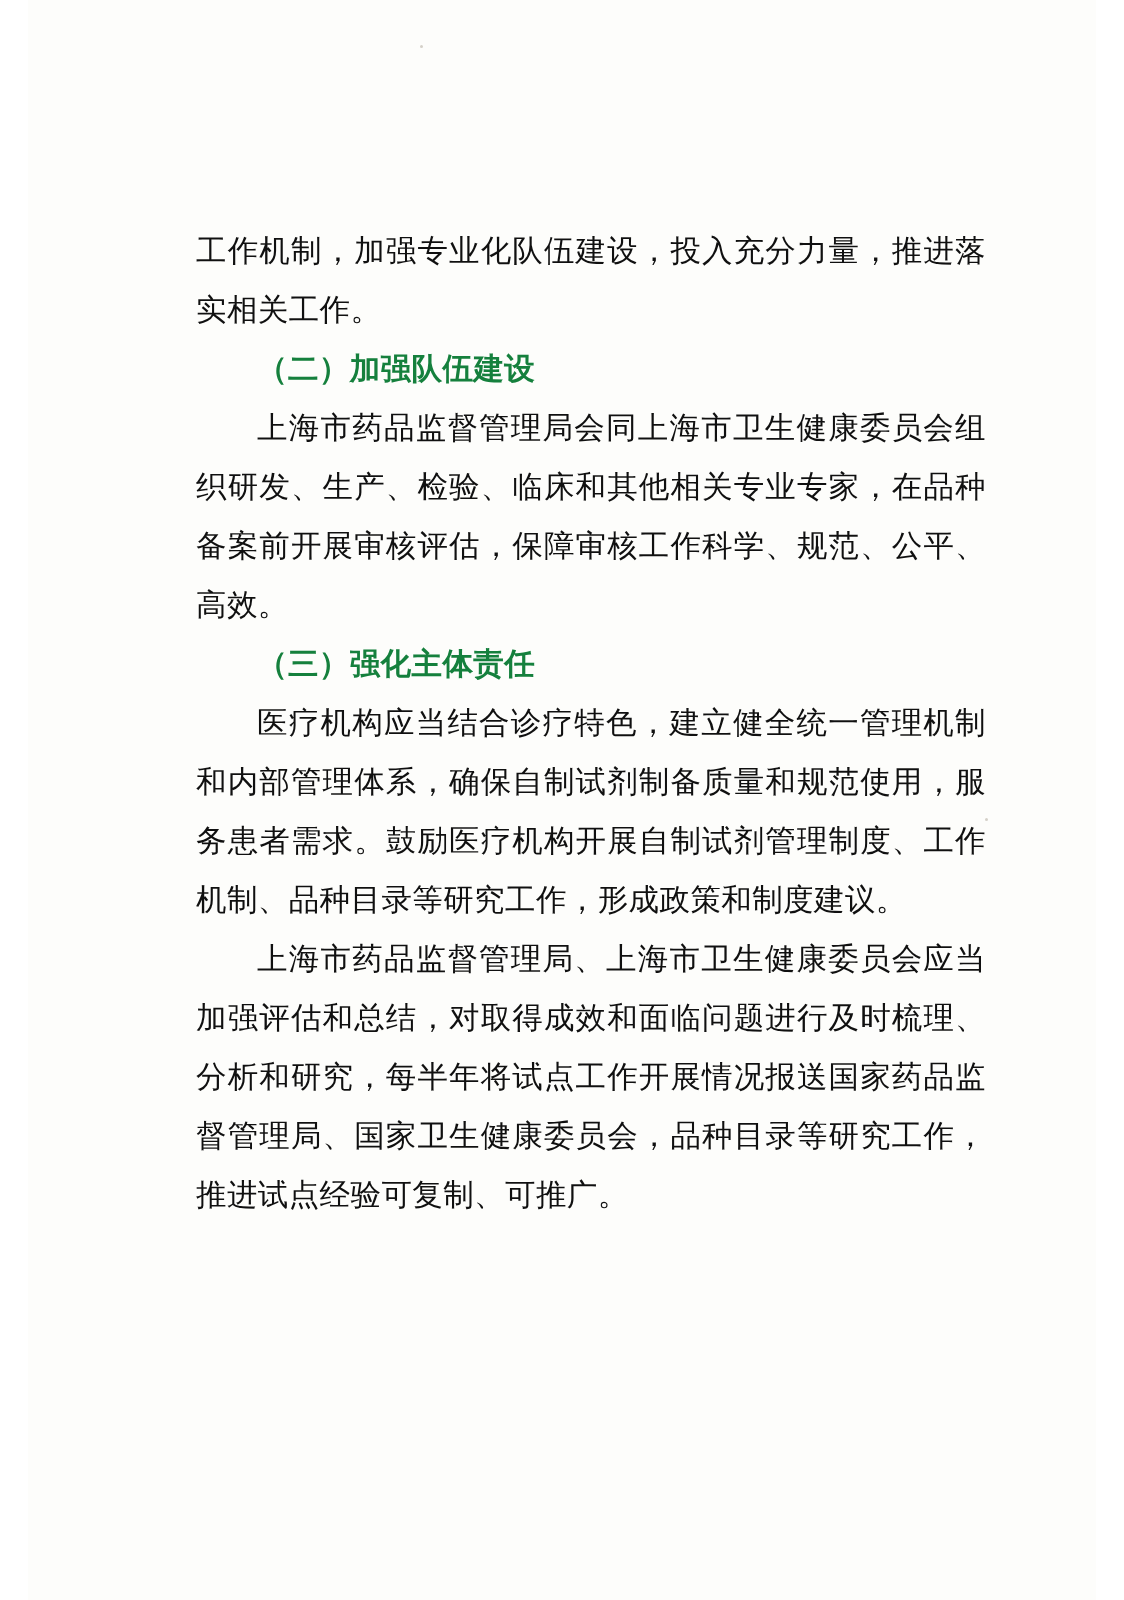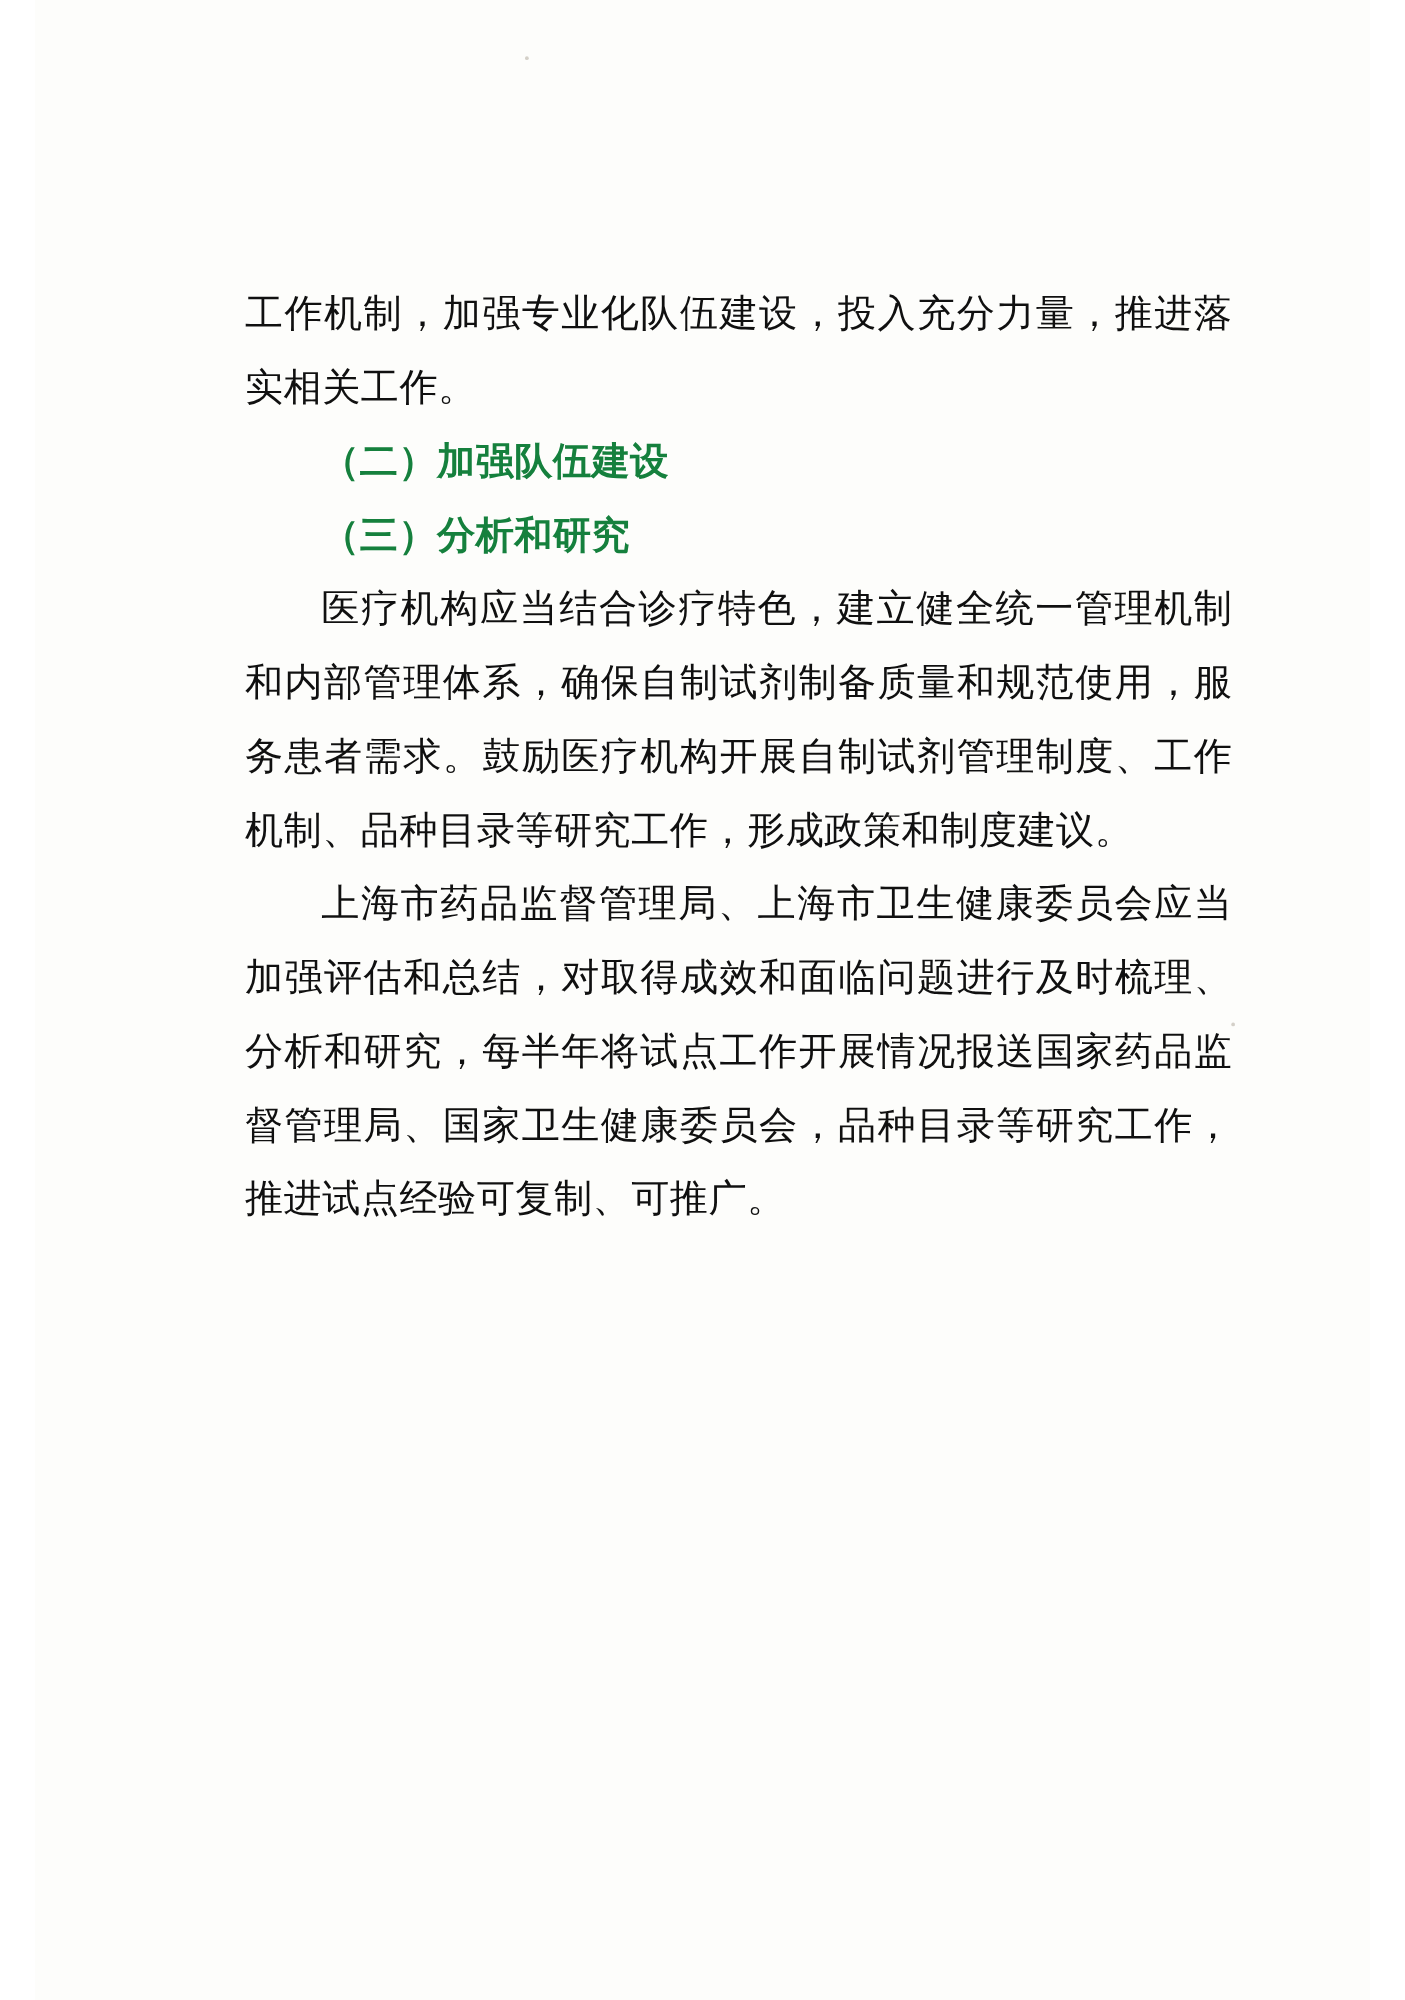--- a/index.html
+++ b/index.html
@@ -73,21 +73,22 @@
 <body>
 
 <div class="page">
 
   <div class="speck" style="left:392px; top:45px; width:3px; height:3px;"></div>
   <div class="speck" style="left:957px; top:818px; width:3px; height:3px;"></div>
 
   <div class="content">
     <p class="para">工作机制，加强专业化队伍建设，投入充分力量，推进落实相关工作。</p>
     <p class="heading">（二）加强队伍建设</p>
-    <p class="heading">（三）分析和研究</p>
+    <p class="para indent">上海市药品监督管理局会同上海市卫生健康委员会组织研发、生产、检验、临床和其他相关专业专家，在品种备案前开展审核评估，保障审核工作科学、规范、公平、高效。</p>
+    <p class="heading">（三）强化主体责任</p>
     <p class="para indent">医疗机构应当结合诊疗特色，建立健全统一管理机制和内部管理体系，确保自制试剂制备质量和规范使用，服务患者需求。鼓励医疗机构开展自制试剂管理制度、工作机制、品种目录等研究工作，形成政策和制度建议。</p>
     <p class="para indent">上海市药品监督管理局、上海市卫生健康委员会应当加强评估和总结，对取得成效和面临问题进行及时梳理、分析和研究，每半年将试点工作开展情况报送国家药品监督管理局、国家卫生健康委员会，品种目录等研究工作，推进试点经验可复制、可推广。</p>
   </div>
 
   <div class="page-number">
     <span class="page-number-inner">— 15 —</span>
   </div>
 
 </div>
 

